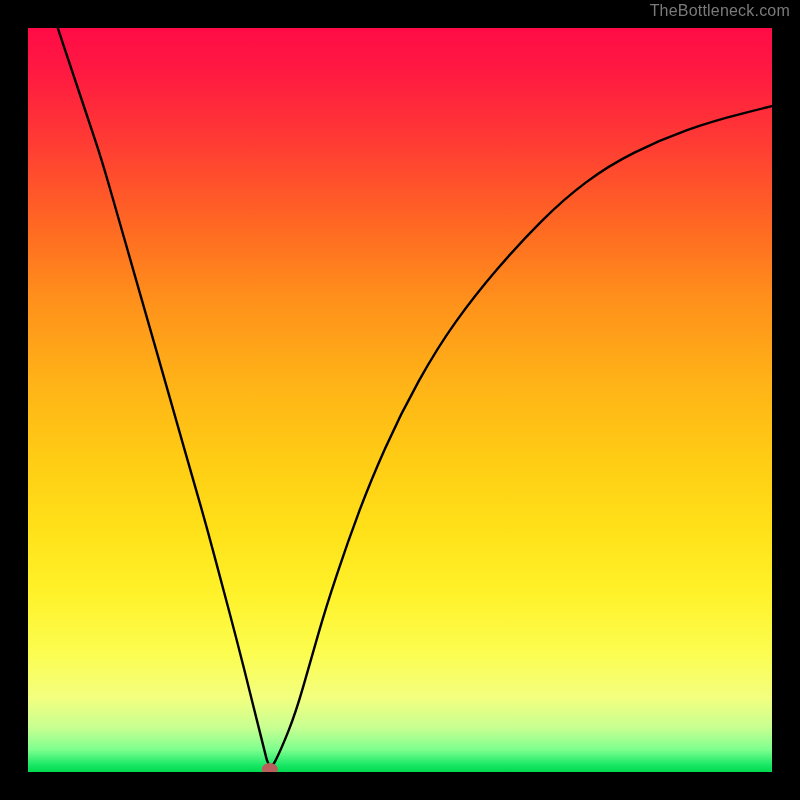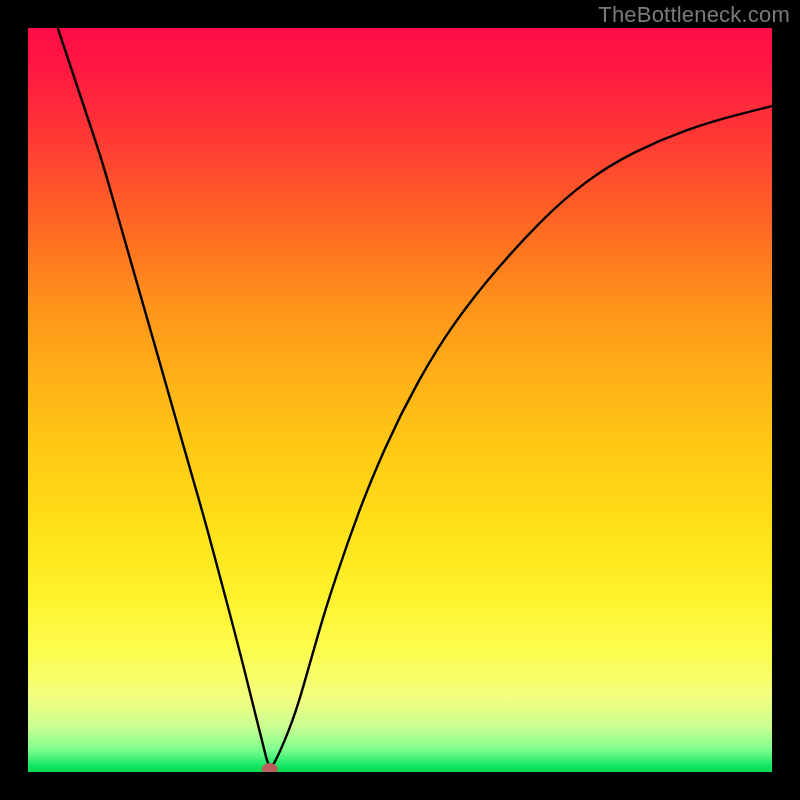--- a/index.html
+++ b/index.html
@@ -17,21 +17,21 @@
     left: 0;
     width: 800px;
     height: 800px;
     background: #000;
   }
   .watermark {
     position: absolute;
     top: 2px;
     right: 10px;
     color: #7a7a7a;
-    font-size: 22px;
+    font-size: 16px;
     font-weight: 500;
     letter-spacing: 0.2px;
     z-index: 10;
     user-select: none;
   }
   .plot {
     position: absolute;
     top: 28px;
     left: 28px;
     width: 744px;

